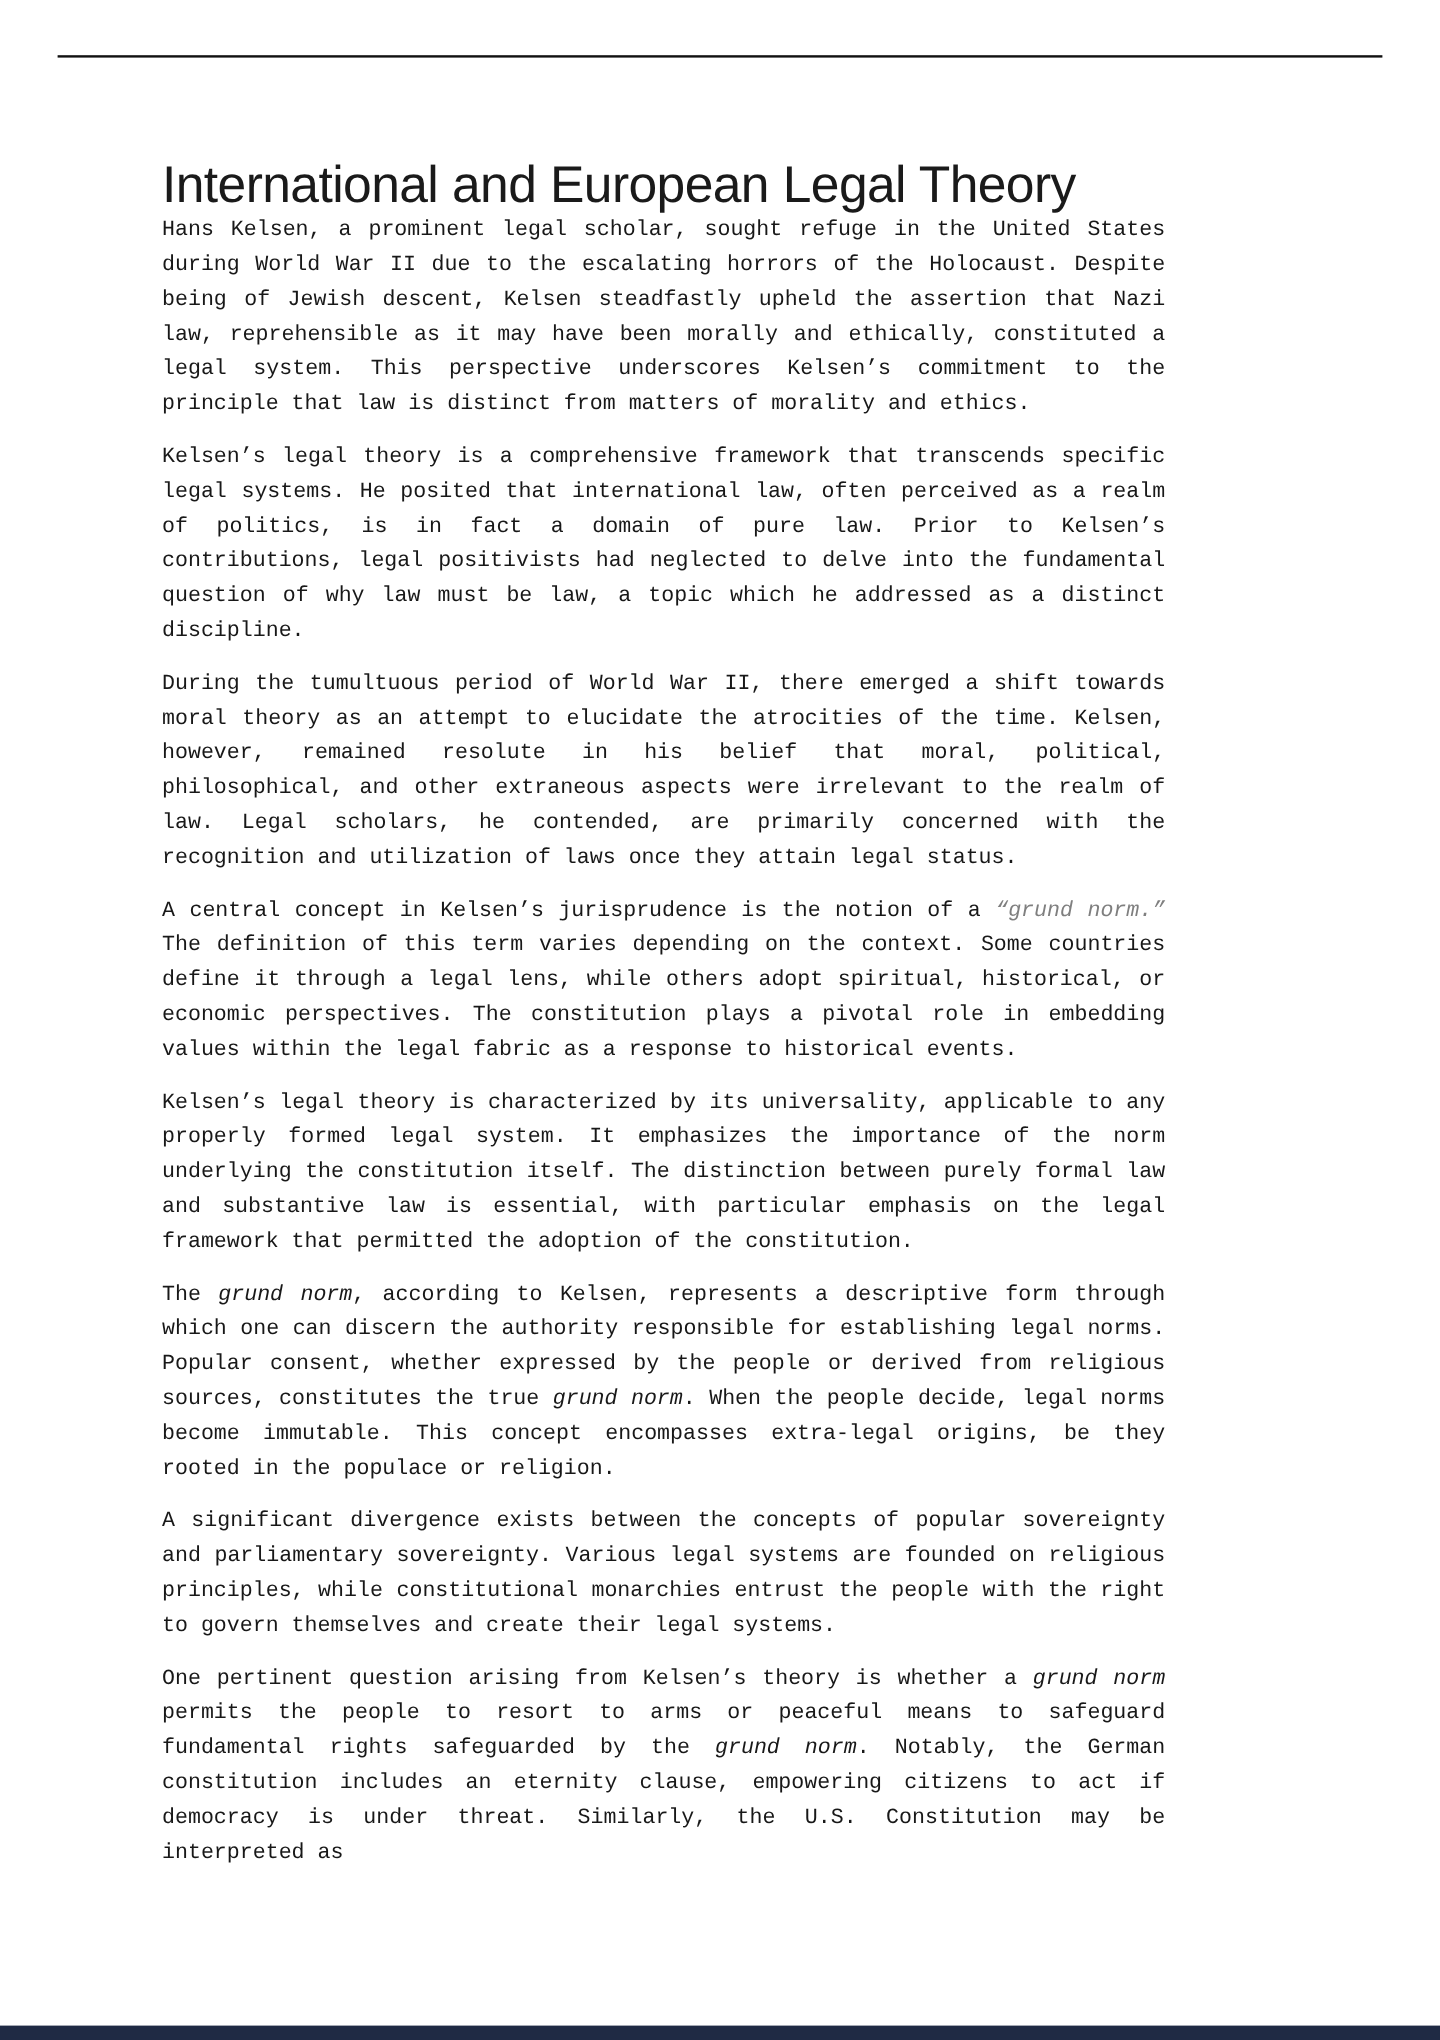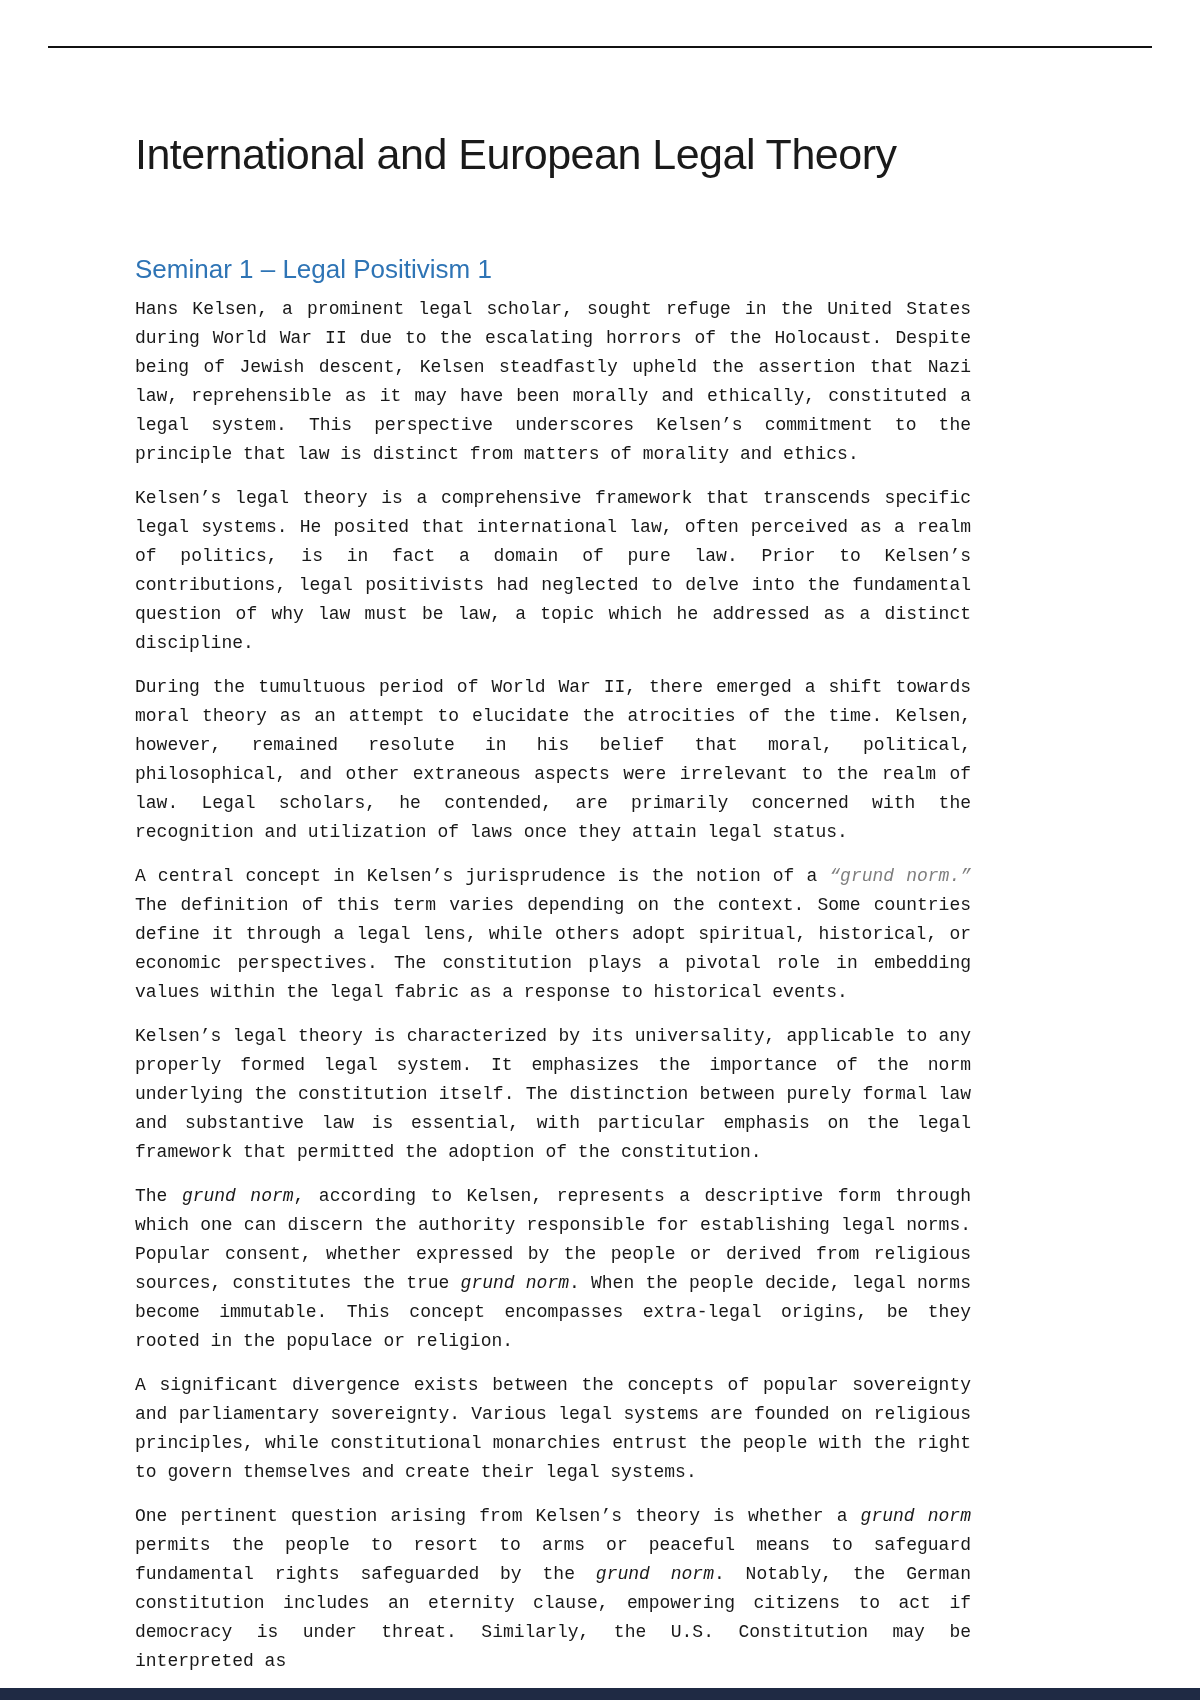--- a/index.html
+++ b/index.html
@@ -77,21 +77,20 @@
 </head>
 <body>
 
 <div class="page">
   <div class="top-rule"></div>
 
   <div class="content">
     <h1 class="doc-title">International and European Legal Theory</h1>
 
 
-    <h2 class="section-heading">Seminar 1 – Legal Positivism 1</h2>
 
     <div class="paragraphs">
         <p class="para"><span>Hans Kelsen, a prominent legal scholar, sought refuge in the United States during World War II due to the escalating horrors of the Holocaust. Despite being of Jewish descent, Kelsen steadfastly upheld the assertion that Nazi law, reprehensible as it may have been morally and ethically, constituted a legal system. This perspective underscores Kelsen’s commitment to the principle that law is distinct from matters of morality and ethics.</span></p>
         <p class="para"><span>Kelsen’s legal theory is a comprehensive framework that transcends specific legal systems. He posited that international law, often perceived as a realm of politics, is in fact a domain of pure law. Prior to Kelsen’s contributions, legal positivists had neglected to delve into the fundamental question of why law must be law, a topic which he addressed as a distinct discipline.</span></p>
         <p class="para"><span>During the tumultuous period of World War II, there emerged a shift towards moral theory as an attempt to elucidate the atrocities of the time. Kelsen, however, remained resolute in his belief that moral, political, philosophical, and other extraneous aspects were irrelevant to the realm of law. Legal scholars, he contended, are primarily concerned with the recognition and utilization of laws once they attain legal status.</span></p>
         <p class="para"><span>A central concept in Kelsen’s jurisprudence is the notion of a </span><span class="it gray">“grund norm.”</span><span> The definition of this term varies depending on the context. Some countries define it through a legal lens, while others adopt spiritual, historical, or economic perspectives. The constitution plays a pivotal role in embedding values within the legal fabric as a response to historical events.</span></p>
         <p class="para"><span>Kelsen’s legal theory is characterized by its universality, applicable to any properly formed legal system. It emphasizes the importance of the norm underlying the constitution itself. The distinction between purely formal law and substantive law is essential, with particular emphasis on the legal framework that permitted the adoption of the constitution.</span></p>
         <p class="para"><span>The </span><span class="it">grund norm</span><span>, according to Kelsen, represents a descriptive form through which one can discern the authority responsible for establishing legal norms. Popular consent, whether expressed by the people or derived from religious sources, constitutes the true </span><span class="it">grund norm</span><span>. When the people decide, legal norms become immutable. This concept encompasses extra-legal origins, be they rooted in the populace or religion.</span></p>
         <p class="para"><span>A significant divergence exists between the concepts of popular sovereignty and parliamentary sovereignty. Various legal systems are founded on religious principles, while constitutional monarchies entrust the people with the right to govern themselves and create their legal systems.</span></p>
         <p class="para"><span>One pertinent question arising from Kelsen’s theory is whether a </span><span class="it">grund norm</span><span> permits the people to resort to arms or peaceful means to safeguard fundamental rights safeguarded by the </span><span class="it">grund norm</span><span>. Notably, the German constitution includes an eternity clause, empowering citizens to act if democracy is under threat. Similarly, the U.S. Constitution may be interpreted as</span></p>

